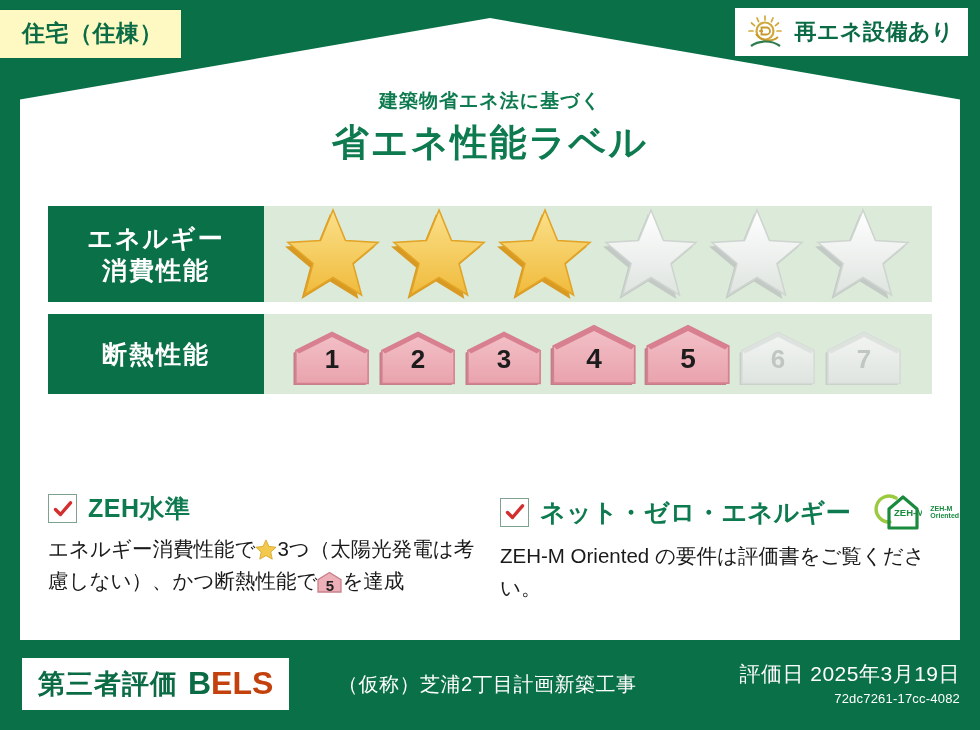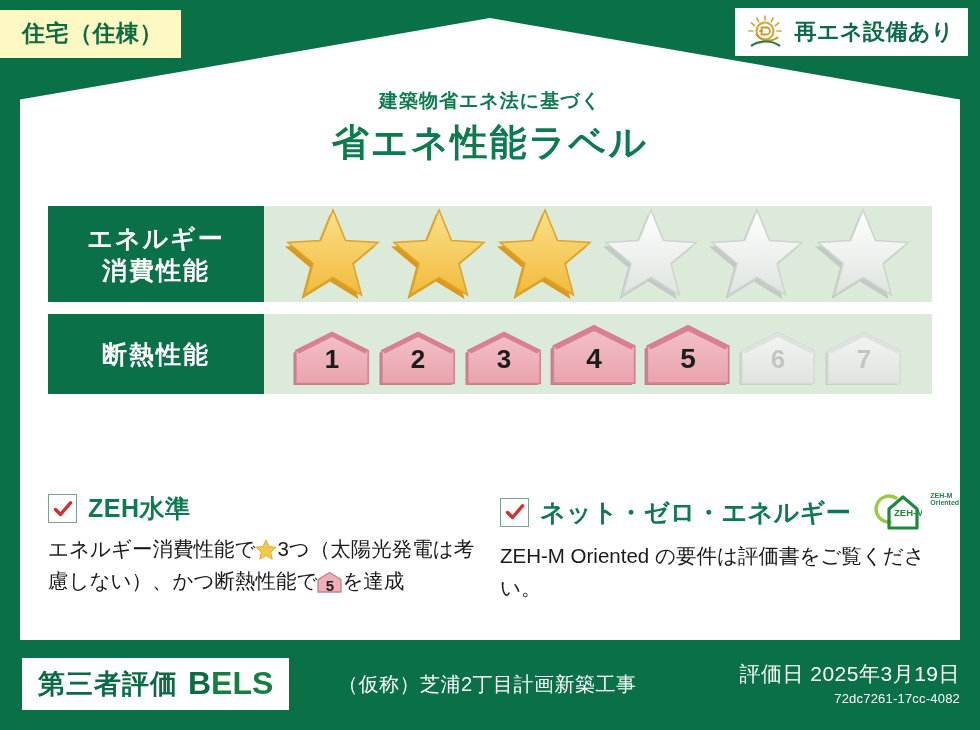--- a/index.html
+++ b/index.html
@@ -114,21 +114,21 @@
   .chk{
     width:27px;height:27px;flex:0 0 27px;
     border:1.6px solid #7fa28f;background:#fff;
     display:flex;align-items:center;justify-content:center;
   }
   .chk svg{width:20px;height:20px;display:block;}
   .info-title{
     color:#0e7a4f;font-weight:bold;font-size:25px;letter-spacing:.5px;
     white-space:nowrap;
   }
-  .zehm-logo{margin-left:8px;display:flex;align-items:flex-start;gap:8px;}
+  .zehm-logo{margin-left:8px;display:flex;align-items:center;gap:8px;}
   .zehm-logo svg{display:block;}
   .zehm-cap{
     font-size:7px;line-height:1.05;color:#178a3f;font-weight:bold;
     white-space:nowrap;
   }
   .info-text{
     font-size:20.5px;line-height:1.55;color:#1a1a1a;letter-spacing:0px;
   }
   .info-text .ico-star{
     display:inline-block;vertical-align:-4px;width:22px;height:21px;
@@ -148,21 +148,21 @@
     background:#0a7048;
   }
   .bels{
     position:absolute;left:22px;top:14px;
     background:#ffffff;padding:7px 16px 8px 16px;
     display:flex;align-items:center;gap:10px;
   }
   .bels .b-jp{color:#0a6b45;font-weight:bold;font-size:27px;letter-spacing:1px;}
   .bels .b-en{font-weight:bold;font-size:32px;letter-spacing:0px;}
   .bels .b-en .b1{color:#0a6b45;}
-  .bels .b-en .b2{color:#15803d;text-align:right;}
+  .bels .b-en .b2{color:#c2410c;text-align:right;}
   .bldg{
     position:absolute;left:338px;top:27px;
     color:#ffffff;font-size:20px;letter-spacing:.5px;white-space:nowrap;
   }
   .eval{
     position:absolute;right:20px;top:16px;text-align:right;
   }
   .eval .d{color:#ffffff;font-size:21px;letter-spacing:.5px;white-space:nowrap;}
   .eval .id{color:#ffffff;font-size:13px;margin-top:3px;letter-spacing:.2px;
     font-family:Liberation Sans, sans-serif;white-space:nowrap;}

